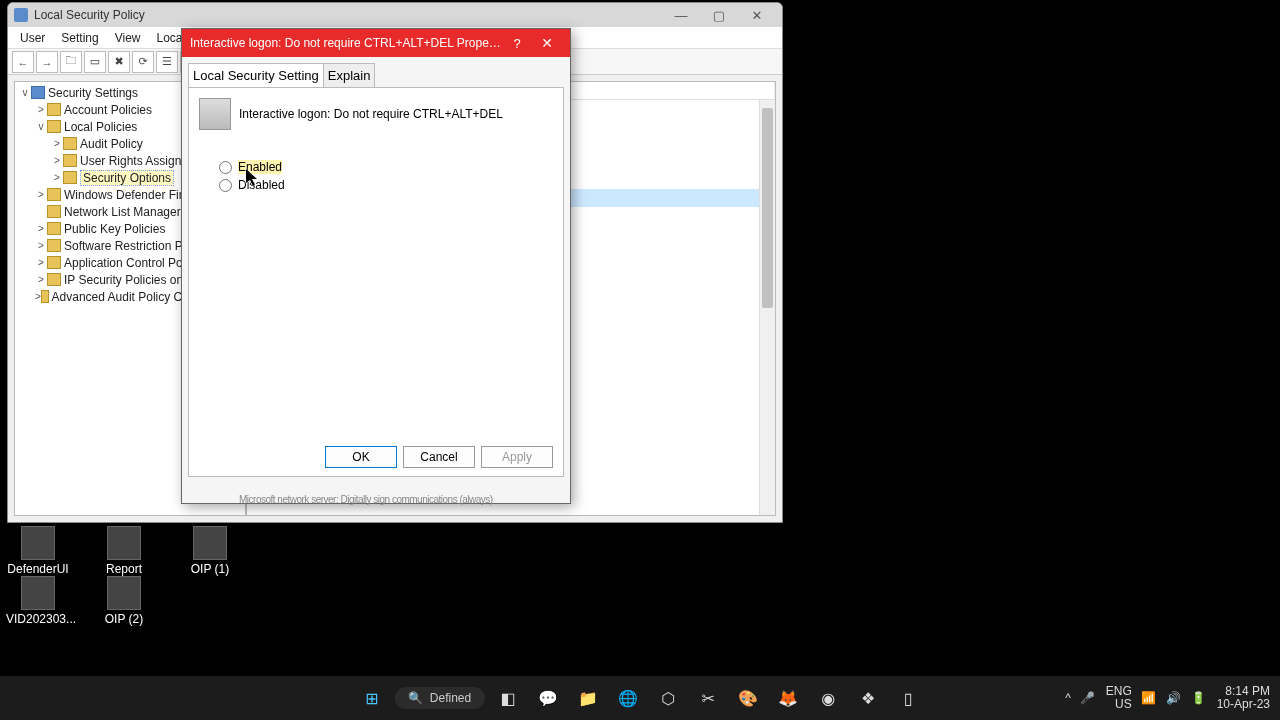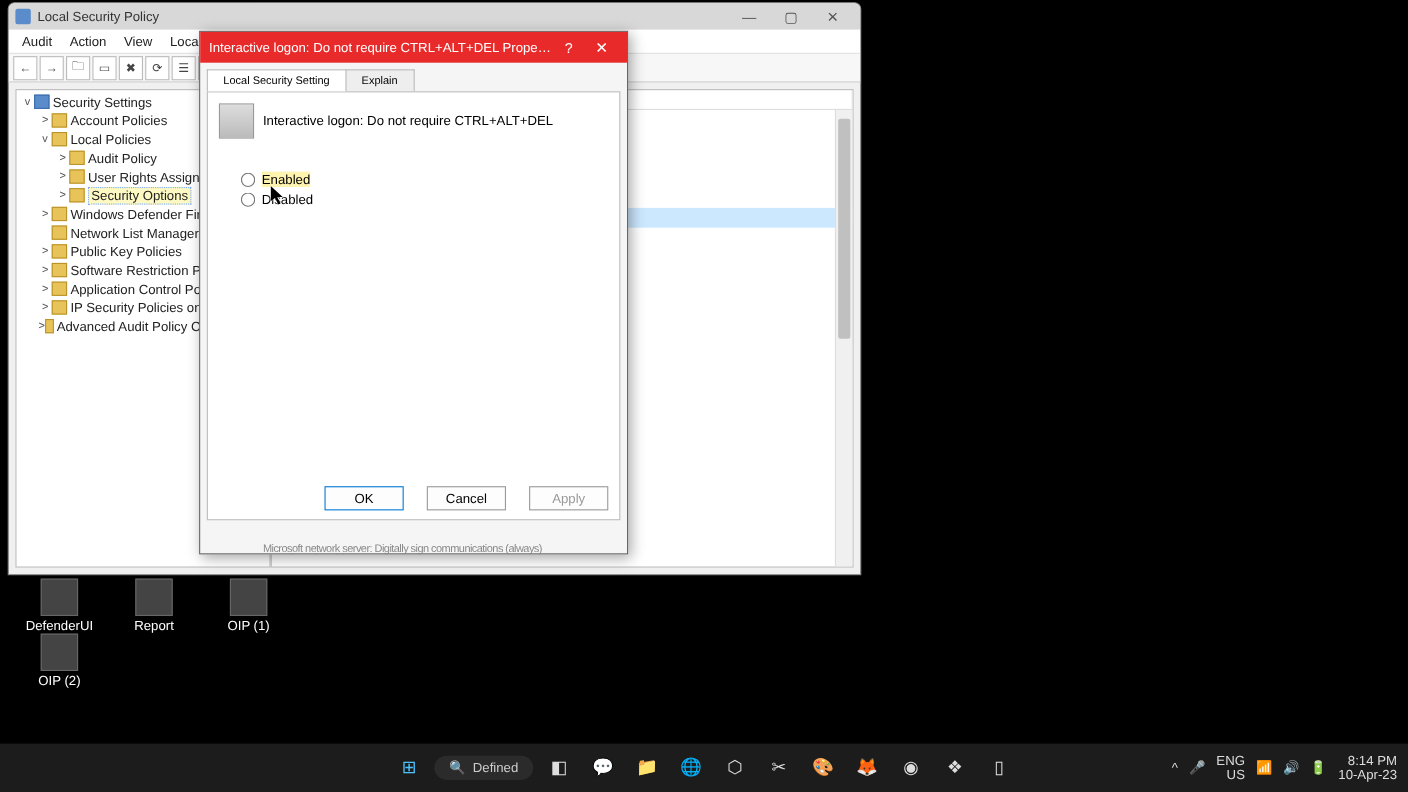--- a/index.html
+++ b/index.html
@@ -32,38 +32,38 @@
 
 .scrollbar-v { position:absolute; right:0; top:18px; bottom:0; width:16px; background:#f0f0f0; border-left:1px solid #ddd;}
 .scrollbar-thumb { position:absolute; top:8px; left:2px; right:2px; height:200px; background:#c0c0c0; border-radius:2px;}
 
 .dialog { position: absolute; left: 181px; top: 28px; width: 390px; height: 476px; background: #f5f5f5; border: 1px solid #666; box-shadow: 3px 3px 12px rgba(0,0,0,0.35); }
 .dlg-title { height: 28px; background: #e92a2a; display: flex; align-items: center; padding: 0 8px; color: #fff; }
 .dlg-title .t { flex: 1; font-size: 12px; white-space:nowrap; overflow:hidden; text-overflow:ellipsis;}
 .dlg-title .hbtn { width: 30px; text-align: center; color: #fff; font-size: 13px; }
 .dlg-title .cbtn { width: 30px; text-align: center; color: #fff; font-size: 14px; }
 .tabs { display: flex; padding: 6px 6px 0 6px; }
-.tab { padding: 4px 14px; background: #fff; border: 1px solid #bbb; border-bottom: none; font-size: 10px; margin-right: -1px; }
+.tab { padding: 4px 4px; background: #fff; border: 1px solid #bbb; border-bottom: none; font-size: 13px; margin-right: -1px; }
 .tab.active { position: relative; z-index: 2; }
 .tab:not(.active){ background:#eee; }
 .tabpage { margin: 0 6px 6px 6px; background: #fff; border: 1px solid #bbb; height: 390px; padding: 10px; position: relative; }
 .policy-row { display: flex; align-items: center; gap: 8px; margin-bottom: 30px; }
 .policy-icon { width: 32px; height: 32px; background: linear-gradient(#ddd,#bbb); border:1px solid #999; }
 .radio-row { display: flex; align-items: center; gap: 6px; margin: 4px 0 4px 20px; font-size: 12px; }
 .radio-row.hl .rlabel { background: #fff3b0; }
 .radio-row input { width:13px; height:13px; }
-.dlg-buttons { position: absolute; right: 10px; bottom: 8px; display: flex; gap: 21px; }
+.dlg-buttons { position: absolute; right: 10px; bottom: 8px; display: flex; gap: 6px; }
 .dbtn { width: 72px; height: 22px; border: 1px solid #999; background: #fdfdfd; font-size: 12px; }
 .dbtn.default { border: 1px solid #0078d4; }
 .dbtn:disabled { color:#999; }
 
 .cursor { position:absolute; left:246px; top:169px; width:14px; height:18px; pointer-events:none; z-index:50; }
 .cursor svg { filter: drop-shadow(0 0 1px #fff); }
 
-.desktop-icons { position:absolute; left:6px; top:526px; display:flex; gap:22px;margin-left:16px; }
+.desktop-icons { position:absolute; left:6px; top:526px; display:flex; gap:22px; }
 .di { width:64px; text-align:center; color:#fff; font-size:11px;}
 .di .thumb { width:34px; height:34px; margin:0 auto 2px; background:#444; border:1px solid #666;}
 .desktop-icons2 { position:absolute; left:6px; top:576px; display:flex; gap:22px; }
 
 .taskbar { position: absolute; left:0; right:0; bottom:0; height: 44px; background: #1c1c1c; display:flex; align-items:center; padding:0 10px; }
 .tb-center { position:absolute; left:50%; transform:translateX(-50%); display:flex; align-items:center; gap:6px;}
 .tb-icon { width:34px; height:34px; display:flex; align-items:center; justify-content:center; border-radius:4px; color:#ddd; font-size:16px;}
 .tb-icon.start { color:#4cc2ff; }
 .search-pill { display:flex; align-items:center; gap:6px; background:#2b2b2b; border-radius:18px; padding:4px 14px; color:#ccc; font-size:13px;}
 .tray { position:absolute; right:10px; display:flex; align-items:center; gap:10px; color:#ddd; font-size:11px;}
@@ -76,22 +76,22 @@
 
 <div class="mmc-window">
   <div class="titlebar">
     <div class="icon"></div>
     <div class="title">Local Security Policy</div>
     <div class="winbtn">—</div>
     <div class="winbtn">▢</div>
     <div class="winbtn">✕</div>
   </div>
   <div class="menubar">
-    <span>Audit</span>
-    <span>Action</span>
+    <span>User</span>
+    <span>Setting</span>
     <span>View</span>
     <span>Local</span>
   </div>
   <div class="toolbar">
     <div class="tbtn">←</div>
     <div class="tbtn">→</div>
     <div class="tbtn">🗀</div>
     <div class="tbtn">▭</div>
     <div class="tbtn">✖</div>
     <div class="tbtn">⟳</div>
@@ -243,20 +243,21 @@
 </div>
 
 <div class="truncate-row">Microsoft network server: Digitally sign communications (always)</div>
 
 <div class="desktop-icons">
   <div class="di"><div class="thumb"></div><span>DefenderUI</span></div>
   <div class="di"><div class="thumb"></div><span>Report</span></div>
   <div class="di"><div class="thumb"></div><span>OIP (1)</span></div>
 </div>
 <div class="desktop-icons2 desktop-icons">
+  <div class="di"><div class="thumb"></div><span>VID202303...</span></div>
   <div class="di"><div class="thumb"></div><span>OIP (2)</span></div>
 </div>
 
 <div class="taskbar">
   <div class="tb-center">
     <div class="tb-icon start">⊞</div>
     <div class="search-pill">
       <span>🔍</span>
       <span>Defined</span>
     </div>

